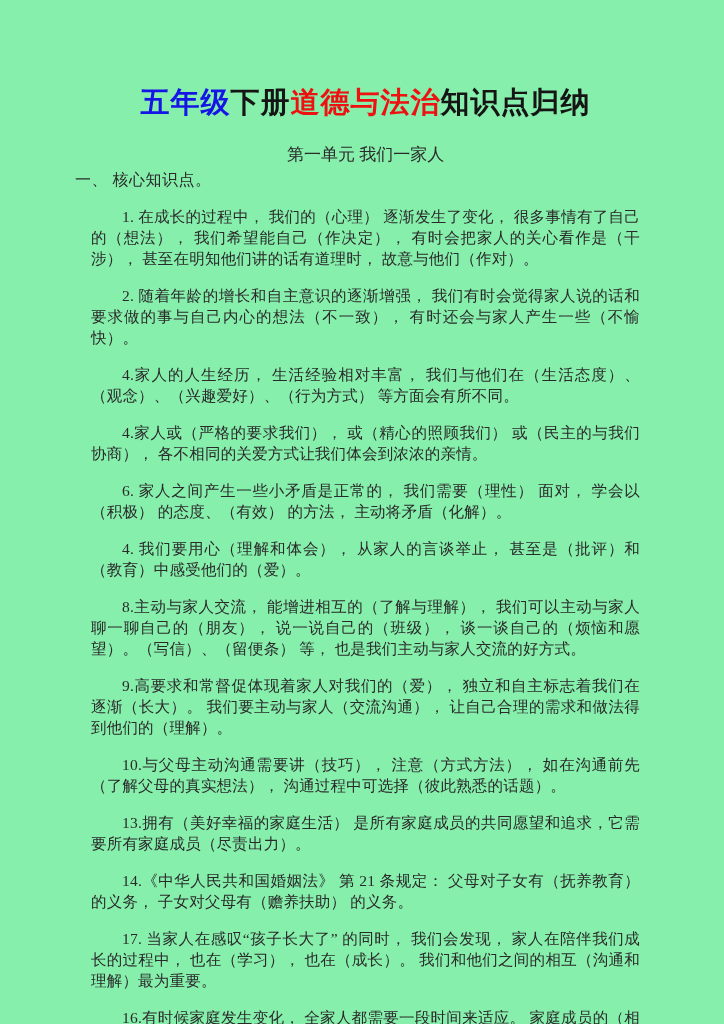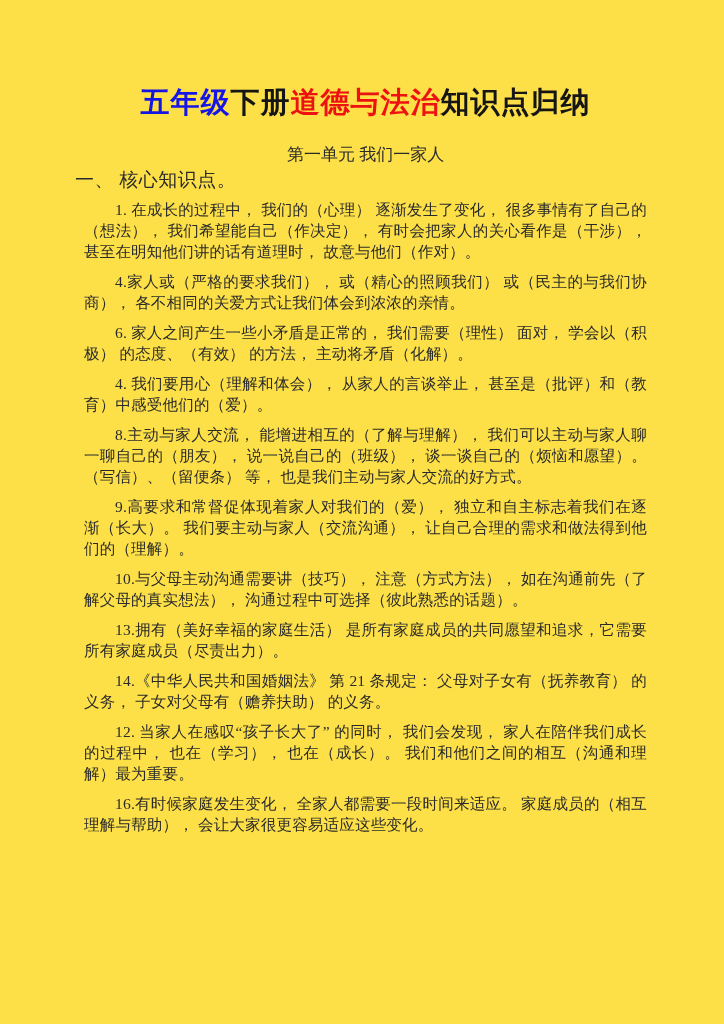--- a/index.html
+++ b/index.html
@@ -4,21 +4,21 @@
 <style>
   html, body {
     margin: 0;
     padding: 0;
     background: #ffffff;
   }
   .page {
     position: relative;
     width: 724px;
     height: 1024px;
-    background: #fde047;
+    background: #86efac;
     box-sizing: border-box;
     padding: 84px 68px 0 75px;
     font-family: "Liberation Serif", "DejaVu Serif", serif;
     color: #2a2a2a;
     overflow: hidden;
   }
   .doc-title {
     margin: 0 0 24px 0;
     text-align: center;
     font-family: "Liberation Sans", "DejaVu Sans", sans-serif;
@@ -32,52 +32,54 @@
   .unit-heading {
     margin: 0 0 3px 0;
     text-align: center;
     font-size: 17px;
     line-height: 22px;
     font-weight: normal;
     color: #2a2a2a;
     font-family: Liberation Serif, serif;
   }
   .core-heading {
-    font-size: 19px;
+    font-size: 16px;
     line-height: 21px;
     margin: 0;
     letter-spacing: 0.5px;
   }
   .body-text p {
-    margin: 9px;
+    margin: 16px;
     font-size: 15.5px;
     line-height: 21px;
     text-align: justify;
     text-indent: 2em;
     letter-spacing: 0.2px;
   }
 </style>
 </head>
 <body>
 
 <div class="page">
 
   <h1 class="doc-title"><span style="color: rgb(21, 21, 230);">五年级</span><span>下册</span><span style="color: rgb(238, 17, 17);">道德与法治</span><span>知识点归纳</span></h1>
 
   <h2 class="unit-heading">第一单元 我们一家人</h2>
 
   <div class="core-heading">一、 核心知识点。</div>
 
   <div class="body-text">
     <p>1. 在成长的过程中， 我们的（心理） 逐渐发生了变化， 很多事情有了自己的（想法）， 我们希望能自己（作决定）， 有时会把家人的关心看作是（干涉）， 甚至在明知他们讲的话有道理时， 故意与他们（作对）。</p>
+    <p>2. 随着年龄的增长和自主意识的逐渐增强， 我们有时会觉得家人说的话和要求做的事与自己内心的想法（不一致）， 有时还会与家人产生一些（不愉快）。</p>
+    <p>4.家人的人生经历， 生活经验相对丰富， 我们与他们在（生活态度）、（观念）、（兴趣爱好）、（行为方式） 等方面会有所不同。</p>
     <p>4.家人或（严格的要求我们）， 或（精心的照顾我们） 或（民主的与我们协商）， 各不相同的关爱方式让我们体会到浓浓的亲情。</p>
     <p>6. 家人之间产生一些小矛盾是正常的， 我们需要（理性） 面对， 学会以（积极） 的态度、（有效） 的方法， 主动将矛盾（化解）。</p>
     <p>4. 我们要用心（理解和体会）， 从家人的言谈举止， 甚至是（批评）和（教育）中感受他们的（爱）。</p>
     <p>8.主动与家人交流， 能增进相互的（了解与理解）， 我们可以主动与家人聊一聊自己的（朋友）， 说一说自己的（班级）， 谈一谈自己的（烦恼和愿望）。（写信）、（留便条） 等， 也是我们主动与家人交流的好方式。</p>
     <p>9.高要求和常督促体现着家人对我们的（爱）， 独立和自主标志着我们在逐渐（长大）。 我们要主动与家人（交流沟通）， 让自己合理的需求和做法得到他们的（理解）。</p>
     <p>10.与父母主动沟通需要讲（技巧）， 注意（方式方法）， 如在沟通前先（了解父母的真实想法）， 沟通过程中可选择（彼此熟悉的话题）。</p>
     <p>13.拥有（美好幸福的家庭生活） 是所有家庭成员的共同愿望和追求，它需要所有家庭成员（尽责出力）。</p>
     <p>14.《中华人民共和国婚姻法》 第 21 条规定： 父母对子女有（抚养教育） 的义务， 子女对父母有（赡养扶助） 的义务。</p>
-    <p>12. 当家人在感叹“孩子长大了” 的同时， 我们会发现， 家人在陪伴我们成长的过程中， 也在（学习）， 也在（成长）。 我们和他们之间的相互（沟通和理解）最为重要。</p>
+    <p>17. 当家人在感叹“孩子长大了” 的同时， 我们会发现， 家人在陪伴我们成长的过程中， 也在（学习）， 也在（成长）。 我们和他们之间的相互（沟通和理解）最为重要。</p>
     <p>16.有时候家庭发生变化， 全家人都需要一段时间来适应。 家庭成员的（相互理解与帮助）， 会让大家很更容易适应这些变化。</p>
   </div>
 
 </div>
 
 </body></html>

